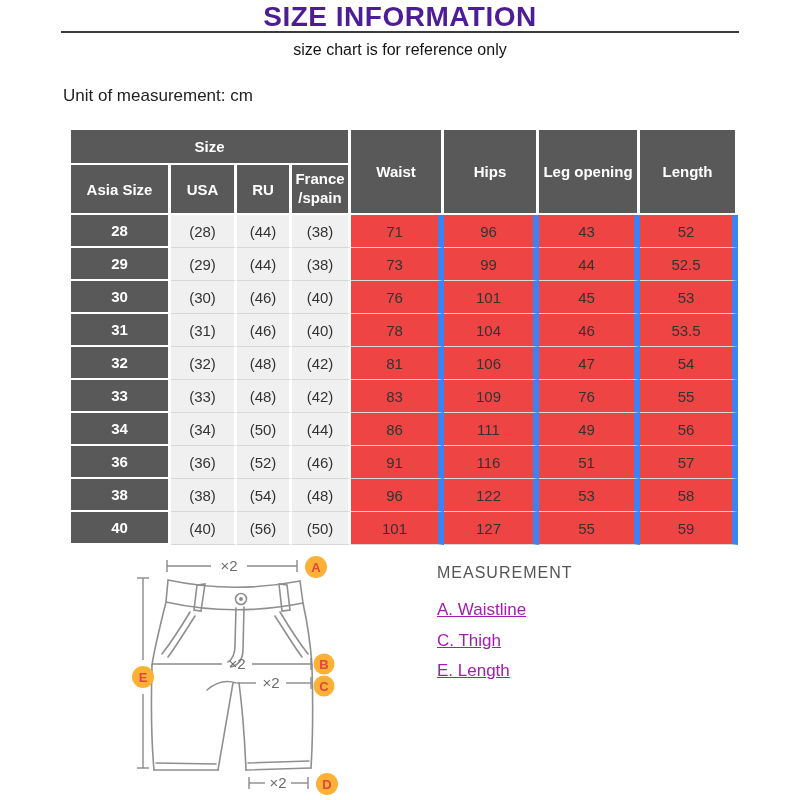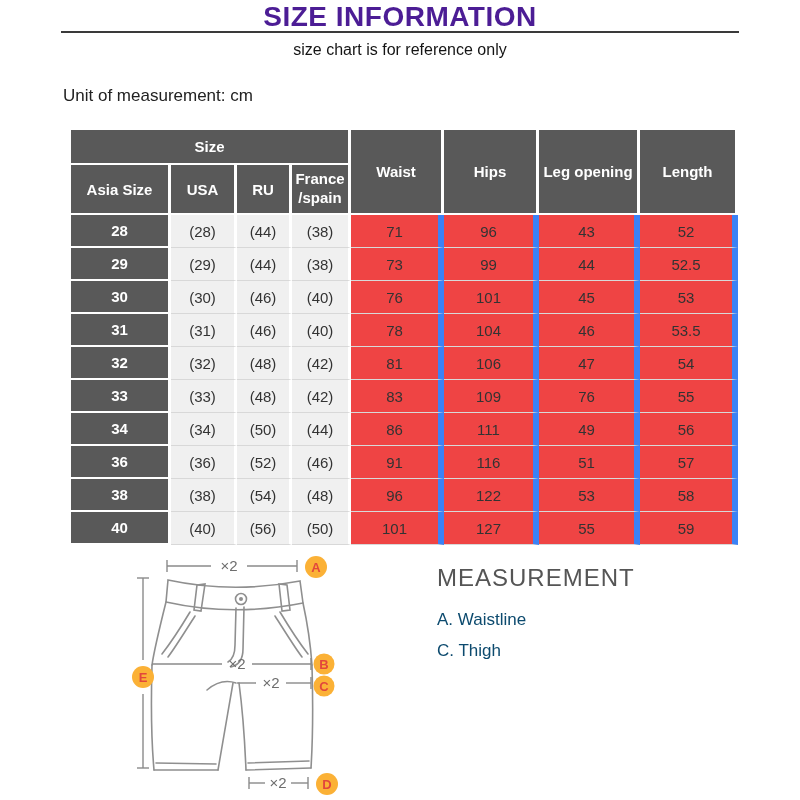--- a/index.html
+++ b/index.html
@@ -23,22 +23,22 @@
         border-right:3px solid #fff;border-bottom:1px solid #d8d8d8;}
   .size-table td.plain{background:#ef4444;color:#333;
         border-right:6px solid #3b82f6;border-bottom:1px solid #d8d8d8;}
   .size-table thead tr.r1{height:35px;}
   .size-table thead tr.r2{height:50px;}
   .size-table tbody tr{height:33px;}
   th.wrap{white-space:pre-line;line-height:1.25;}
 
   .diagram{position:absolute;left:100px;top:545px;}
   .measurement{position:absolute;left:437px;top:564px;}
-  .m-title{font-size:24px;color:#555;letter-spacing:1px;margin:0 8px 13px 0;}
-  .m-item{font-size:17px;color:#0c4a6e;line-height:30.5px;}
+  .m-title{font-size:16px;color:#555;letter-spacing:1px;margin:0 8px 13px 0;}
+  .m-item{font-size:17px;color:#a21caf;line-height:30.5px;text-decoration:underline;}
 </style>
 </head>
 <body>
 
 <div class="page">
 
   <div class="title">SIZE INFORMATION</div>
   <div class="rule"></div>
   <div class="subtitle">size chart is for reference only</div>
   <div class="unit">Unit of measurement: cm</div>
@@ -263,15 +263,16 @@
           <circle cx="143" cy="677" r="11" fill="#fbb136"></circle>
         <text x="143" y="682" text-anchor="middle" font-size="13" font-weight="bold" fill="#e2473c">E</text>
         </g>
     </g>
   </svg>
 
   <div class="measurement">
     <div class="m-title">MEASUREMENT</div>
     <div class="m-item">A. Waistline</div>
     <div class="m-item">C. Thigh</div>
+    <div class="m-item">E. Length</div>
   </div>
 
 </div>
 
 </body></html>

